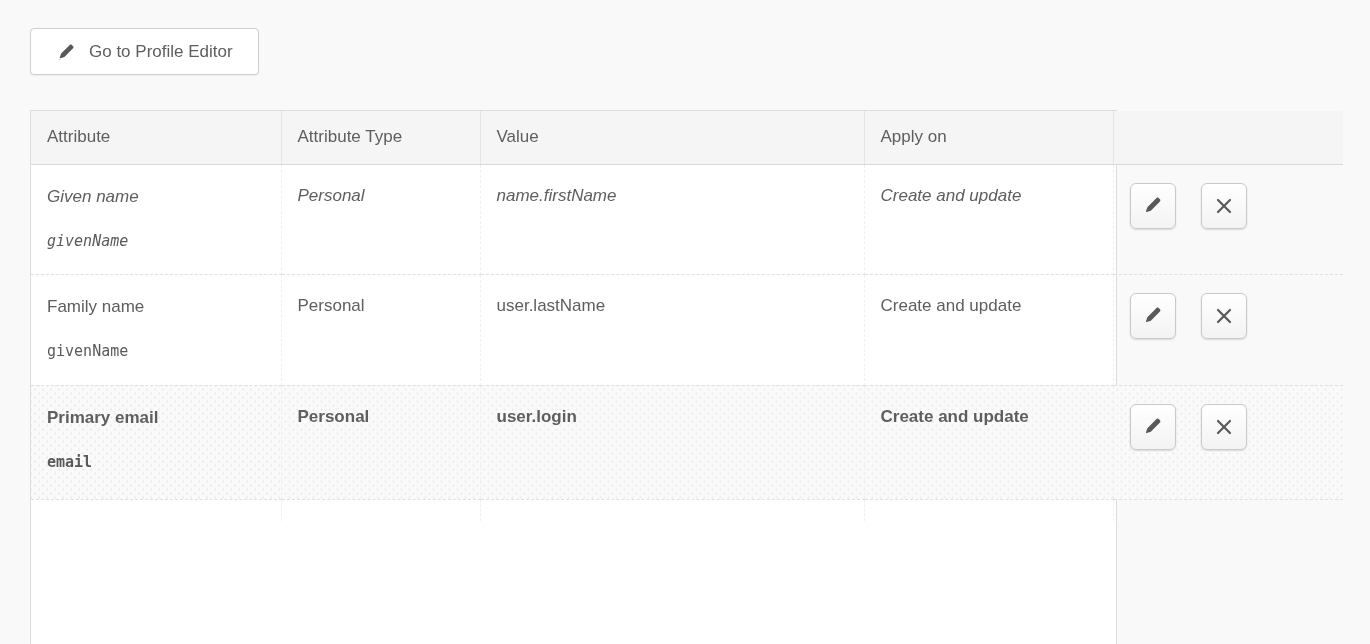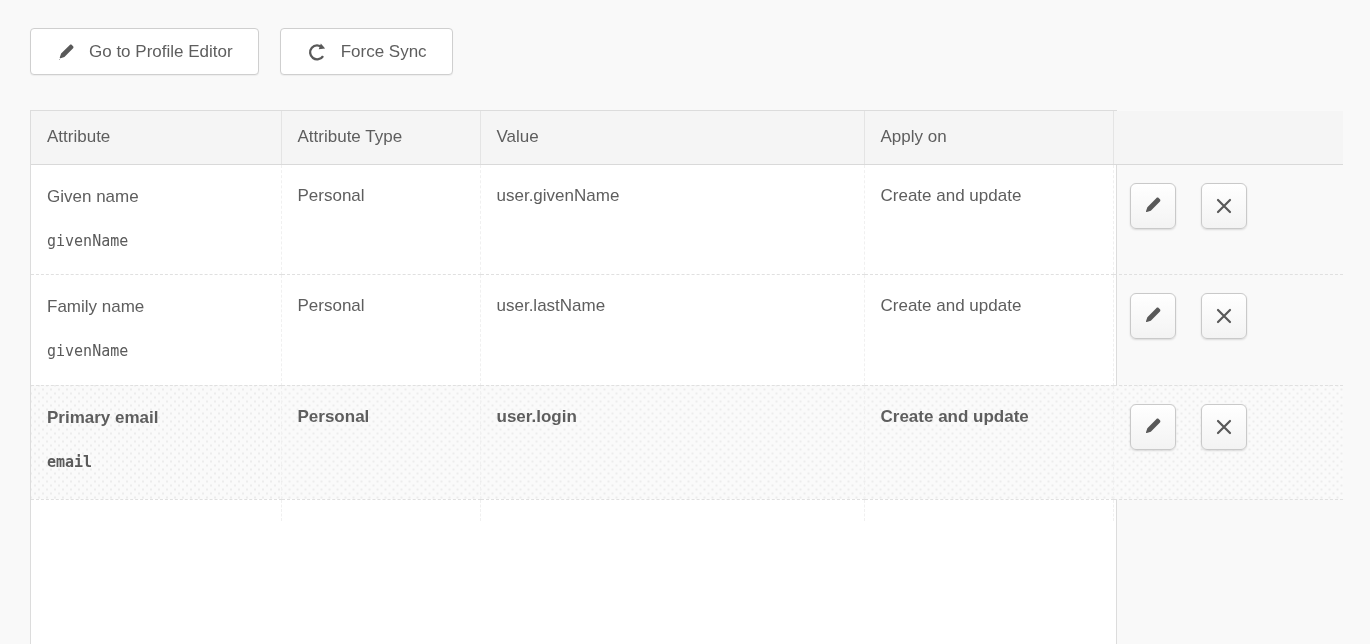--- a/index.html
+++ b/index.html
@@ -56,21 +56,21 @@
   tbody td {
     vertical-align:top;
     padding:21px 16px 0 16px;
     font-size:17px;
     color:#5e5e5e;
     border-bottom:1px dashed #e0e0e0;
     border-right:1px dashed #f0f0f0;
   }
   tbody td:last-child { border-right:none; }
   tr.r1 { height:110px; }
-  tr.r2 { height:110px; }
+  tr.r2 { height:110px;font-style:italic; }
   tr.r3 { height:111px; }
   tr.r4 { height:114px; }
 
   tr.highlighted td {
     background-color:#fafafa;
     background-image:
       radial-gradient(#ececec 1px, rgba(0,0,0,0) 1.2px),
       radial-gradient(#ececec 1px, rgba(0,0,0,0) 1.2px);
     background-size:8px 8px;
     background-position:0 0, 4px 4px;
@@ -108,29 +108,20 @@
   <button class="tb-btn">
     <span style="display:flex;">
       <svg width="20" height="20" viewBox="0 0 20 20">
         <path d="M13.8 2.9c0.55-0.55 1.5-0.55 2.05 0l1.25 1.25c0.55 0.55 0.55 1.5 0 2.05L8.4 14.9 4.6 16.2c-0.5 0.17-0.97-0.3-0.8-0.8l1.3-3.8z" fill="#595959"></path>
         <path d="M3.4 16.9 3 18l1.1-0.4z" fill="#595959"></path>
       </svg>
     </span>
     <span>Go to Profile Editor</span>
   </button>
 
-  <button class="tb-btn">
-    <span style="display:flex;">
-      <svg width="22" height="22" viewBox="0 0 24 24">
-        <path d="M17.6 7.2 A7.6 7.6 0 1 0 18.6 16.4" fill="none" stroke="#595959" stroke-width="2.5"></path>
-        <path d="M16.2 2.6 L20.9 8.3 L13.9 8.9 Z" fill="#595959"></path>
-      </svg>
-    </span>
-    <span>Force Sync</span>
-  </button>
 </div>
 
 <div class="table-wrap">
   <table>
     <colgroup>
       <col style="width:250px">
       <col style="width:199px">
       <col style="width:384px">
       <col style="width:249px">
       <col style="width:230px">
@@ -146,21 +137,21 @@
     </thead>
     <tbody>
 
 
       <tr class="r2">
         <td>
           <span class="attr-label">Given name</span>
           <span class="attr-name">givenName</span>
         </td>
         <td>Personal</td>
-        <td>user.givenName</td>
+        <td>name.firstName</td>
         <td>Create and update</td>
         <td class="actions-cell">
           <div class="actions">
             <button class="action-btn">
               <span style="display:flex;">
                 <svg width="21" height="21" viewBox="0 0 20 20">
                   <path d="M13.8 2.9c0.55-0.55 1.5-0.55 2.05 0l1.25 1.25c0.55 0.55 0.55 1.5 0 2.05L8.4 14.9 4.6 16.2c-0.5 0.17-0.97-0.3-0.8-0.8l1.3-3.8z" fill="#595959"></path>
                 </svg>
               </span>
             </button>

